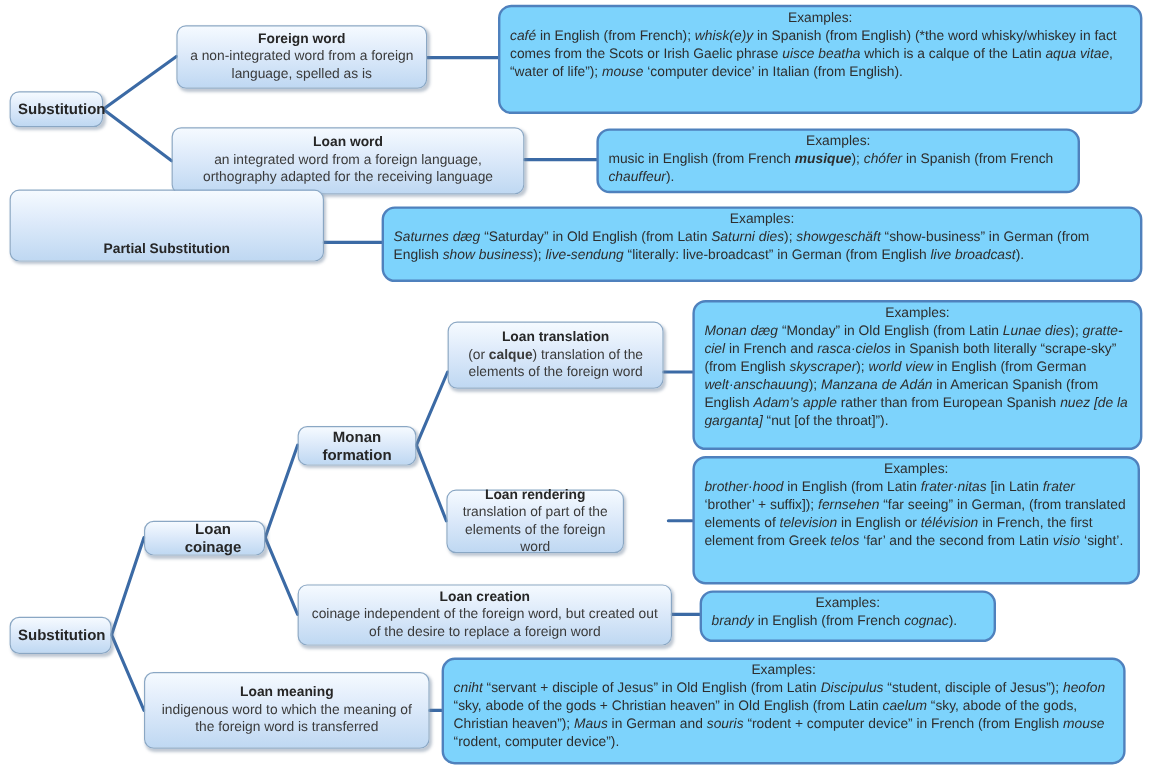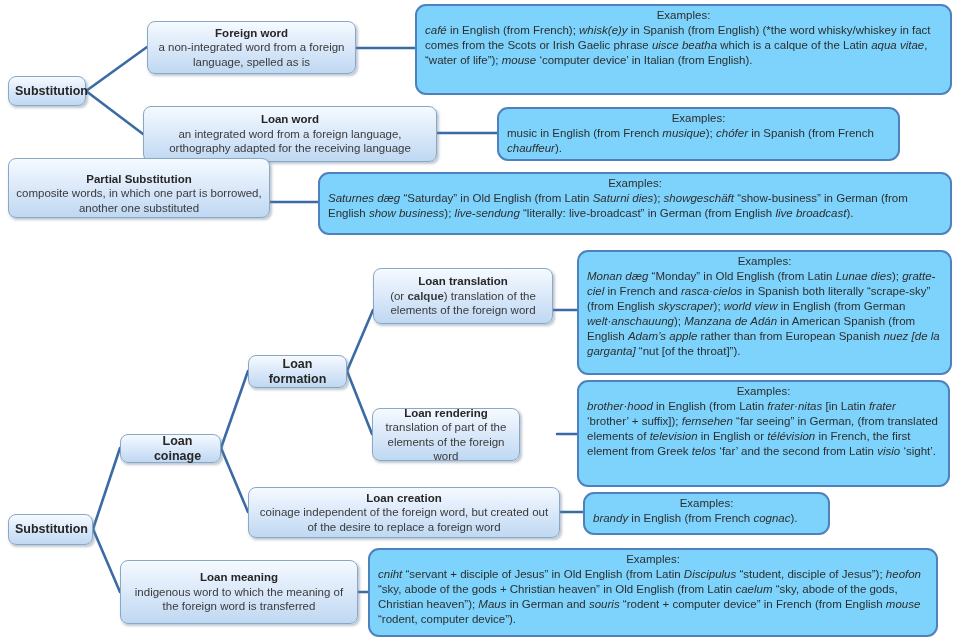--- a/index.html
+++ b/index.html
@@ -84,30 +84,29 @@
     <div class="node-body">a non-integrated word from a foreign language, spelled as is</div>
   </div>
 
   <div class="node" id="n-loan-word">
     <div class="node-title">Loan word</div>
     <div class="node-body">an integrated word from a foreign language, orthography adapted for the receiving language</div>
   </div>
 
   <div class="node" id="n-partial-substitution">
     <div class="node-title">Partial Substitution</div>
-    <div class="node-body">composite words, in which one part is borrowed, another one substituted</div>
   </div>
 
   <div class="node" id="n-loan-translation">
     <div class="node-title">Loan translation</div>
     <div class="node-body"><span>(or </span><span style="font-weight: bold;">calque</span><span>) translation of the elements of the foreign word</span></div>
   </div>
 
   <div class="node small" id="n-loan-formation">
-    <div class="node-title">Loan formation</div>
+    <div class="node-title">Monan formation</div>
   </div>
 
   <div class="node" id="n-loan-rendering">
     <div class="node-title">Loan rendering</div>
     <div class="node-body">translation of part of the elements of the foreign word</div>
   </div>
 
   <div class="node small" id="n-loan-coinage">
     <div class="node-title">Loan coinage</div>
   </div>
@@ -126,21 +125,21 @@
     <div class="node-body">indigenous word to which the meaning of the foreign word is transferred</div>
   </div>
 
   <div class="example" id="e-foreign-word">
     <div class="ex-head">Examples:</div>
     <div class="ex-body"><span style="font-style: italic;">café</span><span> in English (from French); </span><span style="font-style: italic;">whisk(e)y</span><span> in Spanish (from English) (*the word whisky/whiskey in fact comes from the Scots or Irish Gaelic phrase </span><span style="font-style: italic;">uisce beatha</span><span> which is a calque of the Latin </span><span style="font-style: italic;">aqua vitae</span><span>, “water of life”); </span><span style="font-style: italic;">mouse</span><span> ‘computer device’ in Italian (from English).</span></div>
   </div>
 
   <div class="example" id="e-loan-word">
     <div class="ex-head">Examples:</div>
-    <div class="ex-body"><span style="">music</span><span> in English (from French </span><span style="font-style: italic;">musique</span><span>); </span><span style="font-style: italic;">chófer</span><span> in Spanish (from French </span><span style="font-style: italic;">chauffeur</span><span>).</span></div>
+    <div class="ex-body"><span style="">music</span><span> in English (from French </span><span style="font-style: italic; font-weight: bold;">musique</span><span>); </span><span style="font-style: italic;">chófer</span><span> in Spanish (from French </span><span style="font-style: italic;">chauffeur</span><span>).</span></div>
   </div>
 
   <div class="example" id="e-partial-substitution">
     <div class="ex-head">Examples:</div>
     <div class="ex-body"><span style="font-style: italic;">Saturnes dæg</span><span> “Saturday” in Old English (from Latin </span><span style="font-style: italic;">Saturni dies</span><span>); </span><span style="font-style: italic;">showgeschäft</span><span> “show-business” in German (from English </span><span style="font-style: italic;">show business</span><span>); </span><span style="font-style: italic;">live-sendung</span><span> “literally: live-broadcast” in German (from English </span><span style="font-style: italic;">live broadcast</span><span>).</span></div>
   </div>
 
   <div class="example" id="e-loan-translation">
     <div class="ex-head">Examples:</div>
     <div class="ex-body"><span style="font-style: italic;">Monan dæg</span><span> “Monday” in Old English (from Latin </span><span style="font-style: italic;">Lunae dies</span><span>); </span><span style="font-style: italic;">gratte-ciel</span><span> in French and </span><span style="font-style: italic;">rasca·cielos</span><span> in Spanish both literally “scrape-sky” (from English </span><span style="font-style: italic;">skyscraper</span><span>); </span><span style="font-style: italic;">world view</span><span> in English (from German </span><span style="font-style: italic;">welt·anschauung</span><span>); </span><span style="font-style: italic;">Manzana de Adán</span><span> in American Spanish (from English </span><span style="font-style: italic;">Adam’s apple</span><span> rather than from European Spanish </span><span style="font-style: italic;">nuez [de la garganta]</span><span> “nut [of the throat]”).</span></div>

